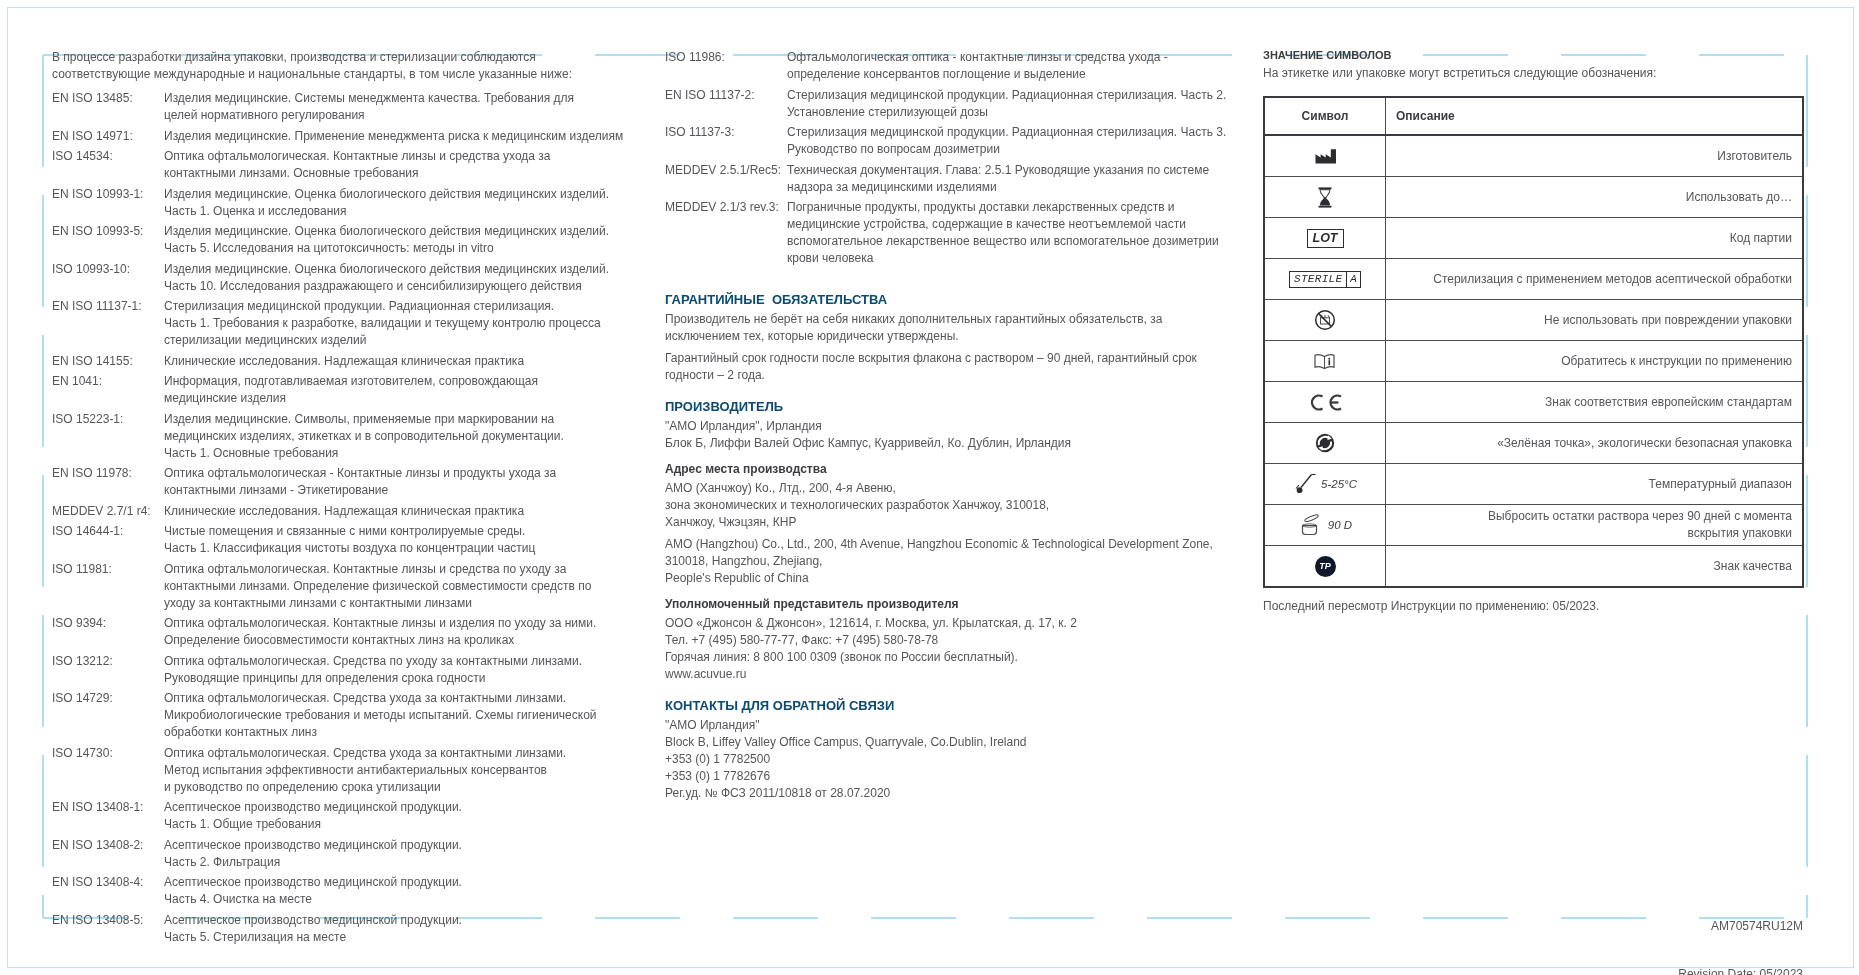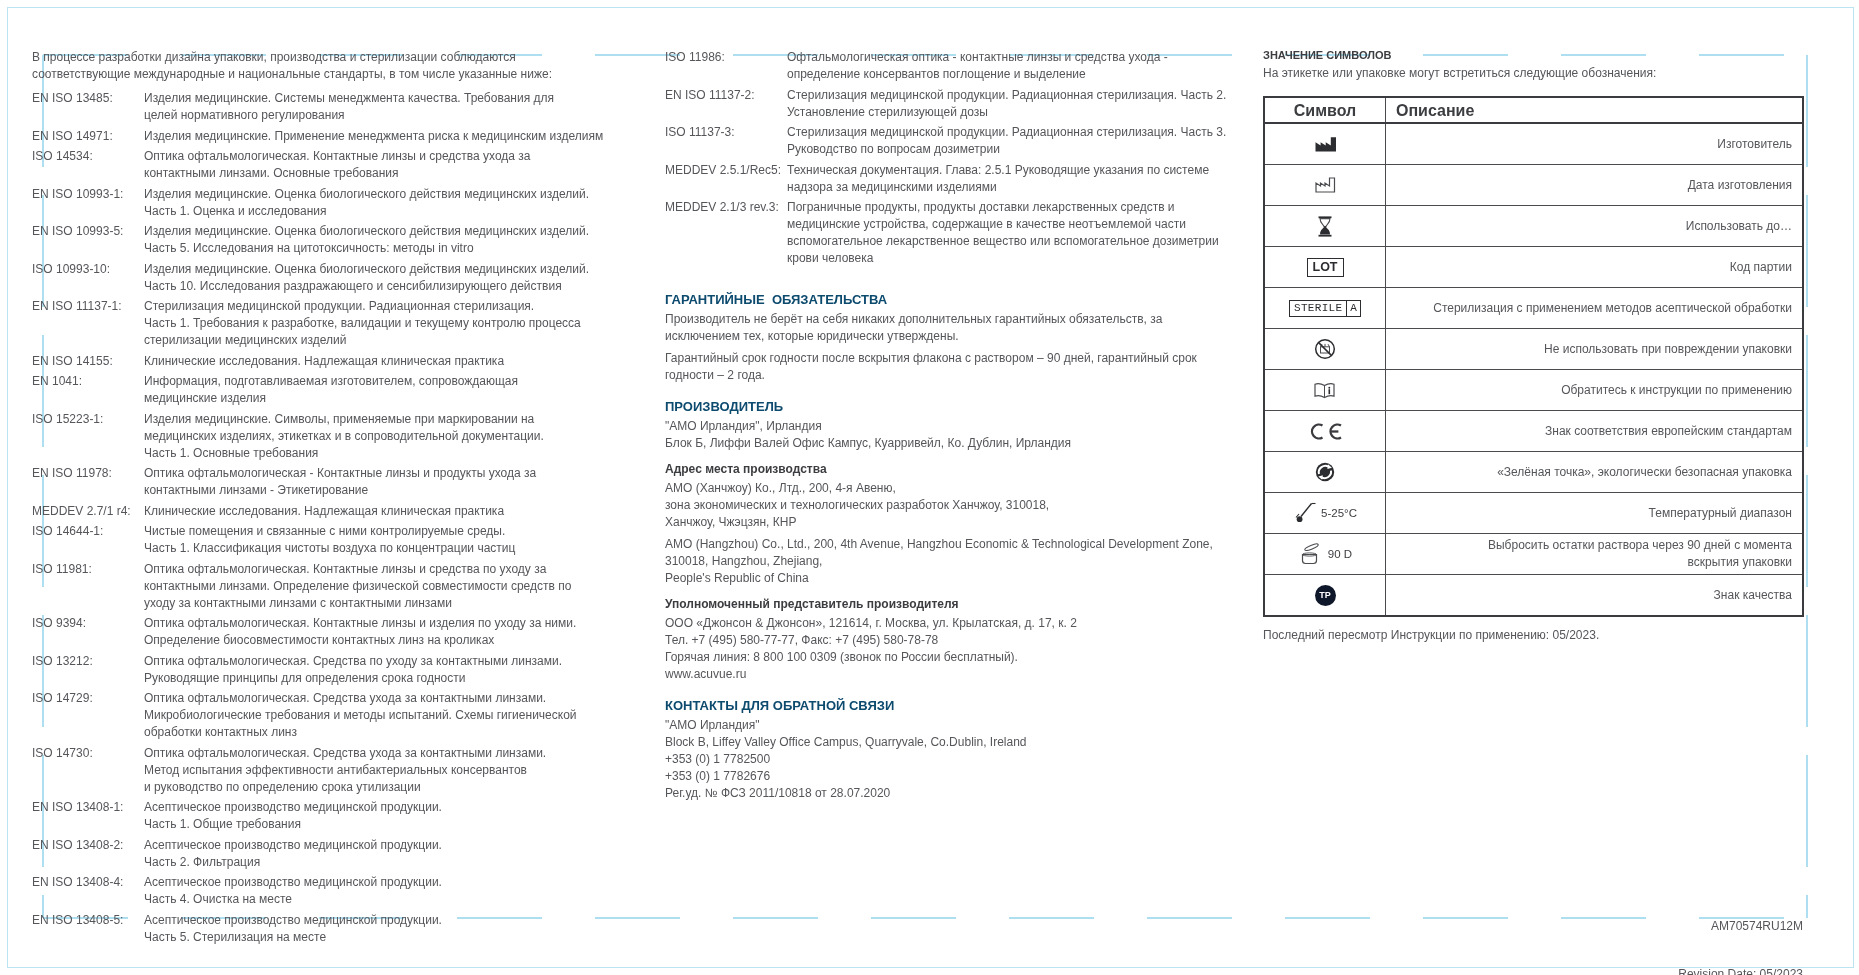--- a/index.html
+++ b/index.html
@@ -15,21 +15,21 @@
   
   .dash-h{position:absolute;height:2px;background:repeating-linear-gradient(90deg,#aedff0 0 85px,transparent 85px 138px);}
   .dash-h.top{left:43px;right:51px;top:54px;}
   .dash-h.bottom{left:43px;right:51px;top:917px;}
   .dash-v{position:absolute;width:2px;background:repeating-linear-gradient(180deg,#aedff0 0 112px,transparent 112px 140px);}
   .dash-v.left{left:42px;top:55px;height:863px;}
   .dash-v.right{left:1806px;top:55px;height:863px;}
 
   
   .col{position:absolute;top:49px;}
-  .col1{left:32px;width:560px;}
+  .col1{left:52px;width:560px;}
   .col2{left:665px;width:595px;}
   .col3{left:1263px;top:47px;width:541px;}
 
   .intro{white-space:pre;margin:0 0 7px 0;}
 
   .std-row{display:flex;margin:0 0 3.5px 0;}
   .std-code{flex:none;white-space:pre;}
   .col1 .std-code{width:112px;}
   .col2 .std-code{width:122px;}
   .std-desc{flex:none;white-space:pre;}
@@ -37,27 +37,27 @@
   .section-h{font-size:13px;font-weight:700;color:#0c4a6e;margin:14px 0 3px 0;white-space:pre;}
   .section-h.first{margin-top:24px;}
   .sub-h{font-size:12px;font-weight:700;color:#3c3d40;margin:9px 0 2px 0;white-space:pre;}
   p.block{margin:0 0 5px 0;white-space:pre;}
 
   
   .sym-title{font-size:11px;font-weight:700;color:#3c3d40;margin:0;}
   .sym-subtitle{margin:1px 0 0 0;}
   table.sym-table{width:100%;border-collapse:collapse;margin-top:14px;border:2px solid #3a3b3e;}
   .sym-table th{border:1px solid #4a4b4e;border-bottom:2px solid #3a3b3e;height:24px;
-    font-size:16px;font-weight:700;color:#3c3d40;padding:0 10px;}
+    font-size:12px;font-weight:700;color:#3c3d40;padding:6px 10px;}
   .sym-table th.th-sym{width:100px;text-align:center;}
   .sym-table th.th-desc{text-align:left;}
   .sym-table td{border:1px solid #4a4b4e;}
   .sym-table td.td-sym{width:100px;text-align:center;padding:2px 4px;height:34px;}
   .sym-table td.td-desc{padding:3px 10px;white-space:pre;height:34px;text-align:right;}
-  .icon-slot{display:inline-flex;align-items:center;justify-content:center;gap:4px;vertical-align:middle;}
+  .icon-slot{display:inline-flex;align-items:center;justify-content:center;gap:4px;vertical-align:middle;font-style:italic;}
 
   .lot-box{display:inline-block;border:1.6px solid #2c2d30;padding:0 5px;font-weight:700;
     font-size:12.5px;line-height:17px;color:#2c2d30;}
   .sterile-wrap{display:inline-flex;border:1.5px solid #2c2d30;}
   .sterile-main{padding:0 4px;font-size:11px;line-height:15px;color:#2c2d30;letter-spacing:0.3px;
     font-family:"Liberation Mono","DejaVu Sans Mono",monospace;}
   .sterile-a{border-left:1.5px solid #2c2d30;padding:0 3px;font-size:11px;line-height:15px;color:#2c2d30;
     font-family:"Liberation Mono","DejaVu Sans Mono",monospace;}
   .side-label{font-size:11.5px;color:#3c3d40;white-space:pre;}
   .q-circle{width:21px;height:21px;border-radius:50%;background:#0f172a;display:inline-flex;
@@ -298,28 +298,20 @@
 
         <tr>
           <td class="td-sym"><span class="icon-slot">
   <svg width="27" height="20" viewBox="0 0 27 20">
     <path d="M3.5 17.5 V8.2 L8.6 11.5 V8.2 L13.7 11.5 V8.2 L18.8 11.5 V3.2 H24 V17.5 Z" fill="#2c2d30"></path>
   </svg>
 </span></td>
           <td class="td-desc">Изготовитель</td>
         </tr>
 
-        <tr>
-          <td class="td-sym"><span class="icon-slot">
-  <svg width="25" height="20" viewBox="0 0 25 20">
-    <path d="M3 17 V8 L7.5 11 V8 L12 11 V8 L16.5 11 V3 H21.5 V17 Z" fill="none" stroke="#4a4b4e" stroke-width="1.2"></path>
-  </svg>
-</span></td>
-          <td class="td-desc">Дата изготовления</td>
-        </tr>
 
         <tr>
           <td class="td-sym"><span class="icon-slot">
   <svg width="16" height="21" viewBox="0 0 16 21">
     <line x1="1.5" y1="1.3" x2="14.5" y2="1.3" stroke="#2c2d30" stroke-width="1.8"></line>
     <line x1="1.5" y1="19.7" x2="14.5" y2="19.7" stroke="#2c2d30" stroke-width="1.8"></line>
     <path d="M3 2.6 C3 8 7 8.6 7 10.5 L9 10.5 C9 8.6 13 8 13 2.6 Z" fill="none" stroke="#4a4b4e" stroke-width="1.1"></path>
     <path d="M3 18.4 C3 13 7 12.4 7 10.5 L9 10.5 C9 12.4 13 13 13 18.4 Z" fill="#2c2d30"></path>
   </svg>
 </span></td>

